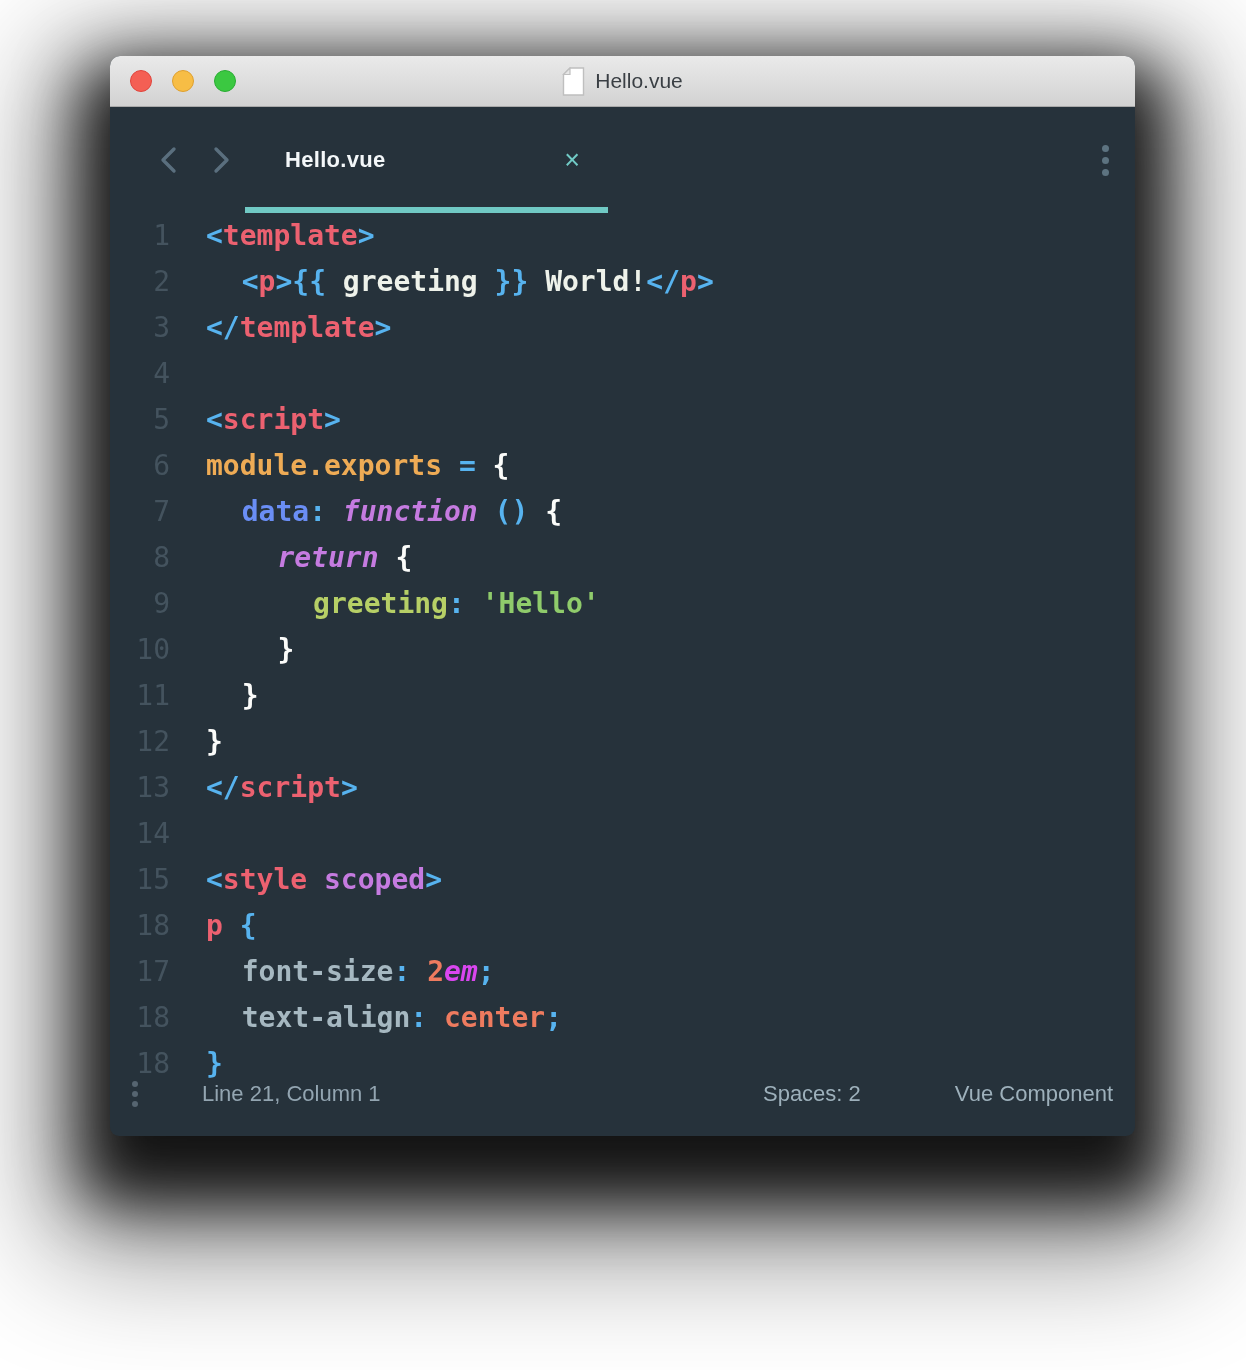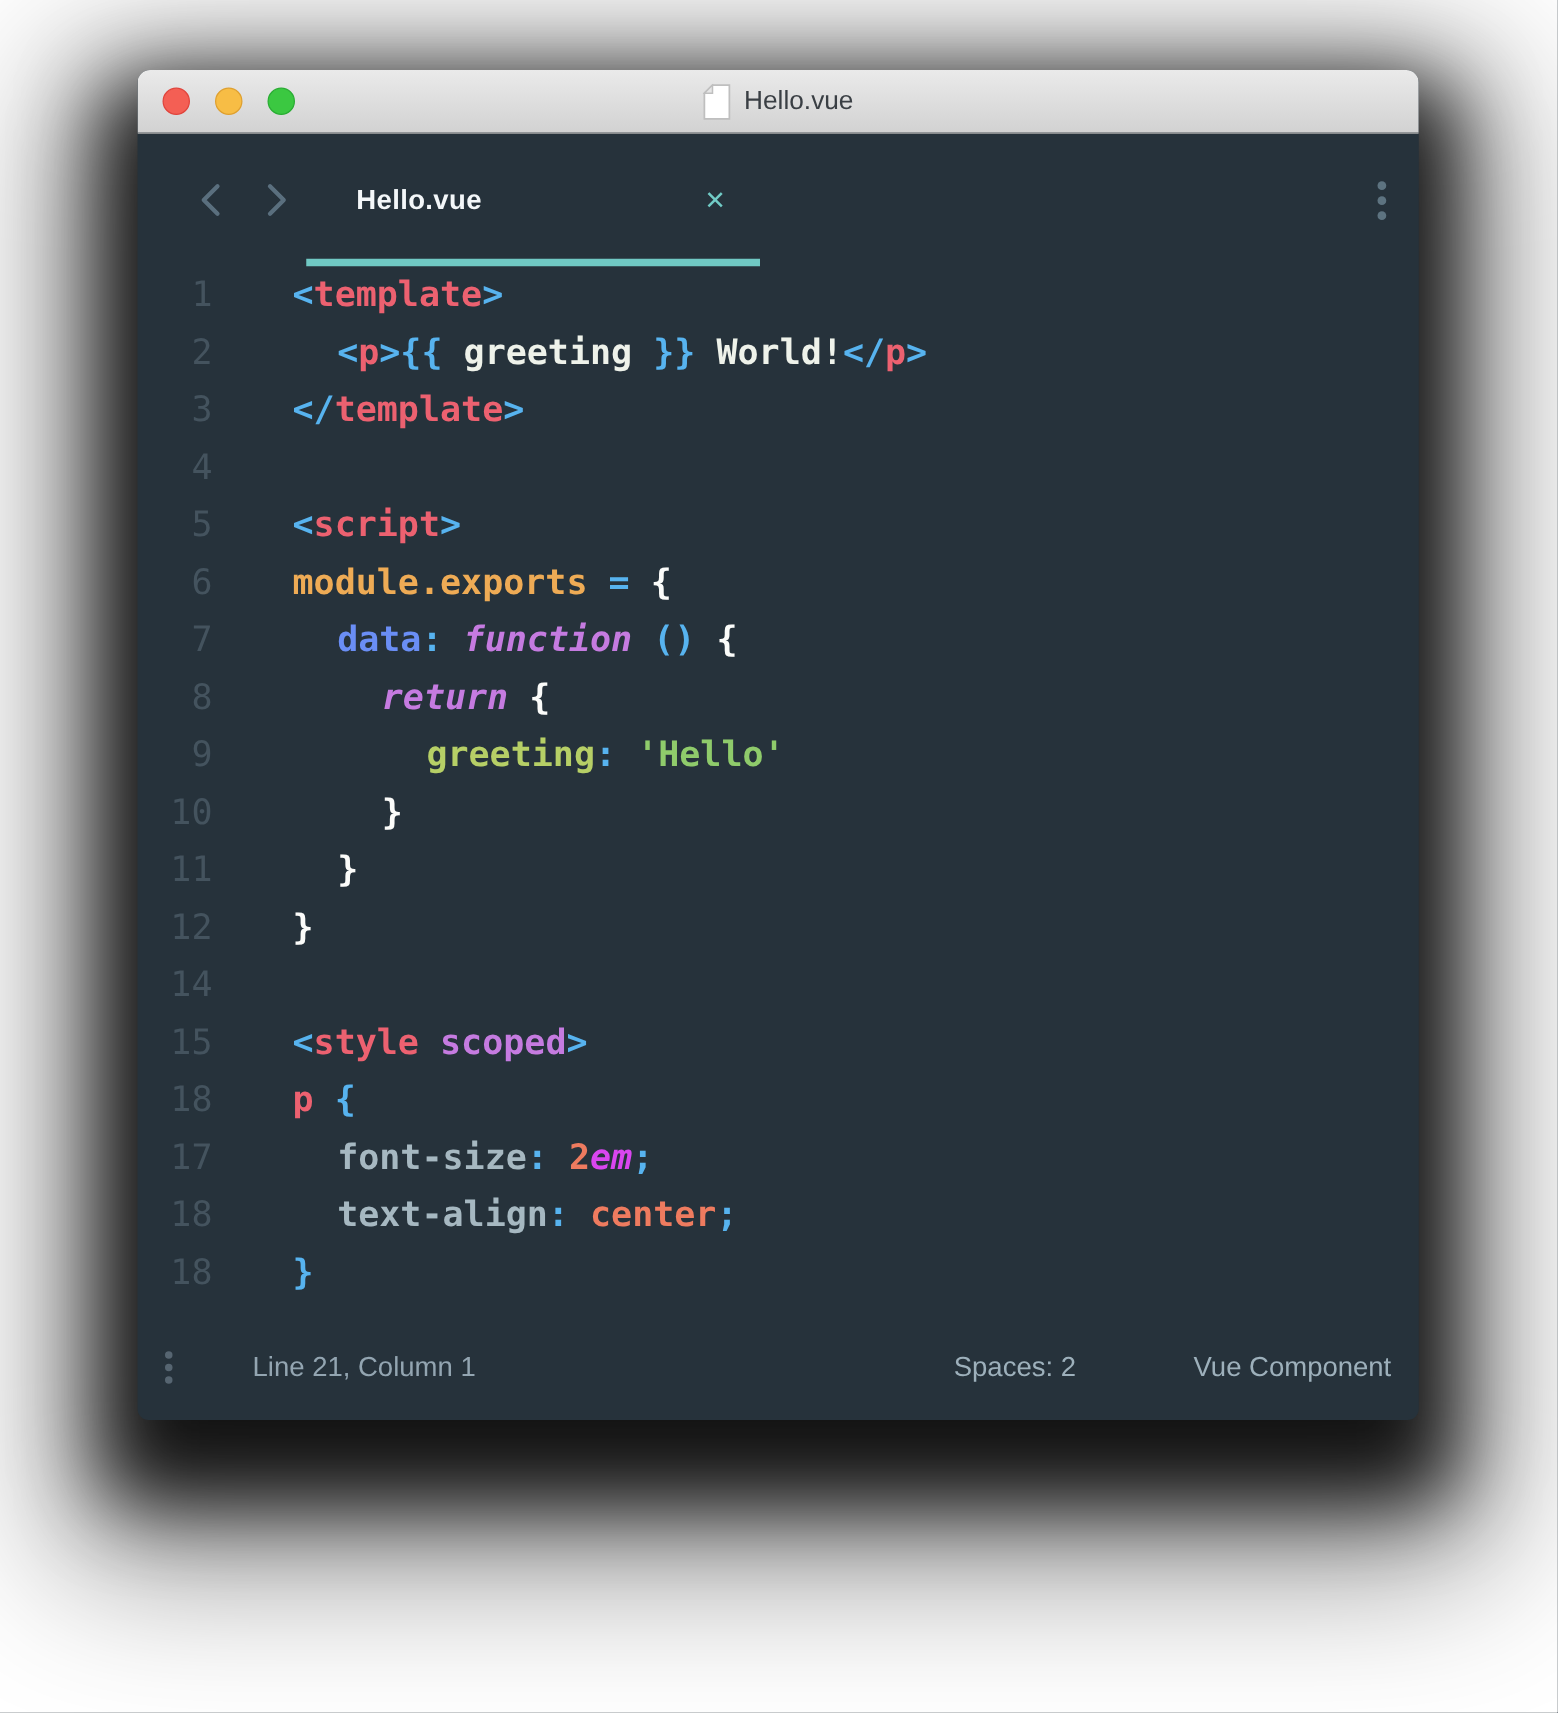--- a/index.html
+++ b/index.html
@@ -40,21 +40,21 @@
   .underline{position:absolute;left:135px;bottom:0;width:363px;height:6px;background:#70c9c4;}
   .kebab{margin-left:auto;display:flex;flex-direction:column;gap:5px;align-items:center;cursor:pointer;}
   .kebab .dot{width:7px;height:7px;border-radius:50%;background:#5d7380;}
 
   
   .editor{position:relative;height:934px;
           font-family:"DejaVu Sans Mono",monospace;font-size:28px;font-weight:bold;}
   .line{display:flex;height:46px;align-items:stretch;}
   .ln{width:60px;flex-shrink:0;text-align:right;line-height:46px;
       color:#44535e;font-weight:normal;}
-  .codecell{margin-left:64px;display:flex;align-items:center;}
+  .codecell{margin-left:36px;display:flex;align-items:center;}
   .ig{width:2ch;flex-shrink:0;border-left:2px dotted rgba(150,170,183,0.20);}
   .toks{line-height:46px;white-space:pre;}
 
   .t-pu{color:#57b3ef;}
   .t-tag{color:#ec6170;}
   .t-fg{color:#eef2ea;}
   .t-brace{color:#fbfcfa;}
   .t-kw{color:#c57be0;font-style:italic;}
   .t-attr{color:#c57be0;}
   .t-prop{color:#6a8ef5;}
@@ -196,20 +196,26 @@
             <span class="toks"><span class="t-brace">}</span></span>
           </span>
         </div>
         <div class="line">
           <span class="ln">12</span>
           <span class="codecell">
             <span class="toks"><span class="t-brace">}</span></span>
           </span>
         </div>
         <div class="line">
+          <span class="ln">13</span>
+          <span class="codecell">
+            <span class="toks"><span class="t-pu">&lt;/</span><span class="t-tag">script</span><span class="t-pu">&gt;</span></span>
+          </span>
+        </div>
+        <div class="line">
           <span class="ln">14</span>
           <span class="codecell">
             <span class="toks"></span>
           </span>
         </div>
         <div class="line">
           <span class="ln">15</span>
           <span class="codecell">
             <span class="toks"><span class="t-pu">&lt;</span><span class="t-tag">style</span><span class="t-fg"> </span><span class="t-attr">scoped</span><span class="t-pu">&gt;</span></span>
           </span>

